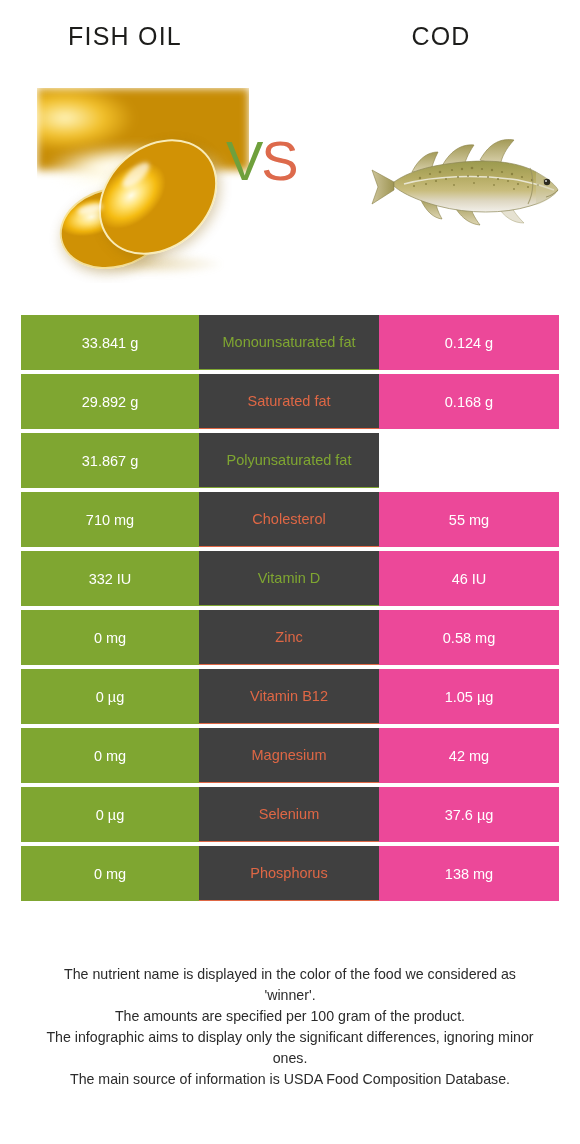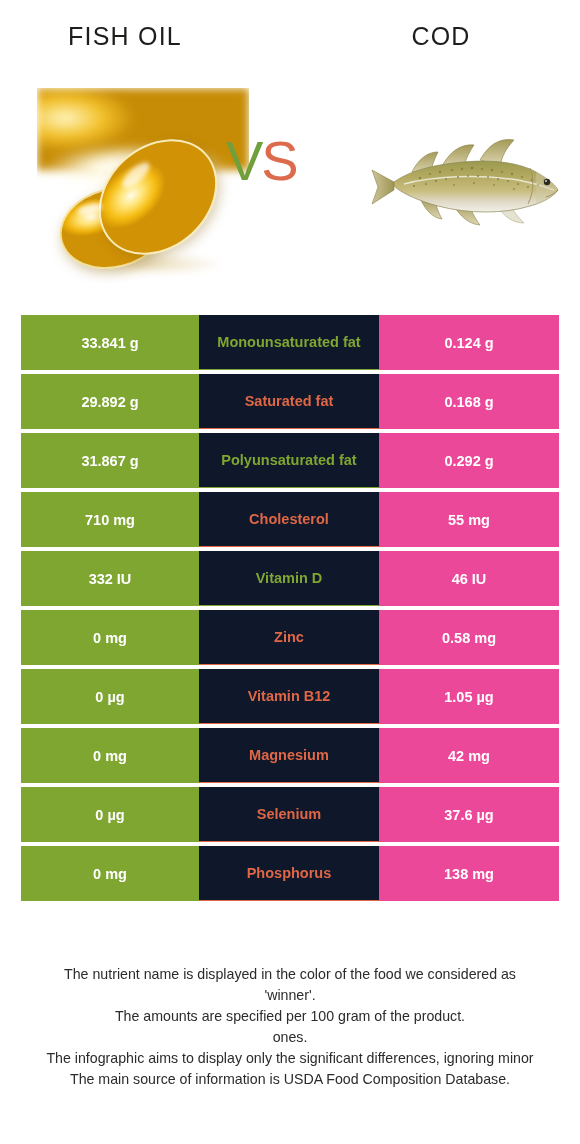--- a/index.html
+++ b/index.html
@@ -136,31 +136,31 @@
   .row {
     display: flex;
     height: 55px;
     margin-bottom: 4px;
   }
   .cell {
     display: flex;
     align-items: center;
     justify-content: center;
     font-size: 14.5px;
-    font-weight: bold;
+    font-weight: normal;
     box-sizing: border-box;
   }
   .cell-left {
     width: 178px;
     background: #7FA631;
     color: #ffffff;
   }
   .cell-mid {
     width: 180px;
-    background: #0f172a;
+    background: #404040;
     font-size: 14.5px;
     text-align: center;
     border-bottom: 1px solid transparent;
   }
   .cell-mid.win-green { color: #7FA631; border-bottom-color: #7FA631; }
   .cell-mid.win-red   { color: #DF6745; border-bottom-color: #DF6745; }
   .cell-right {
     width: 180px;
     background: #ec4899;
     color: #ffffff;
@@ -289,21 +289,20 @@
       <div class="cell cell-right">0.124 g</div>
     </div>
     <div class="row">
       <div class="cell cell-left">29.892 g</div>
       <div class="cell cell-mid win-red">Saturated fat</div>
       <div class="cell cell-right">0.168 g</div>
     </div>
     <div class="row">
       <div class="cell cell-left">31.867 g</div>
       <div class="cell cell-mid win-green">Polyunsaturated fat</div>
-      <div class="cell cell-right">0.292 g</div>
     </div>
     <div class="row">
       <div class="cell cell-left">710 mg</div>
       <div class="cell cell-mid win-red">Cholesterol</div>
       <div class="cell cell-right">55 mg</div>
     </div>
     <div class="row">
       <div class="cell cell-left">332 IU</div>
       <div class="cell cell-mid win-green">Vitamin D</div>
       <div class="cell cell-right">46 IU</div>
@@ -332,16 +331,16 @@
       <div class="cell cell-left">0 mg</div>
       <div class="cell cell-mid win-red">Phosphorus</div>
       <div class="cell cell-right">138 mg</div>
     </div>
   </div>
 
 <div class="footnote">
   <div>The nutrient name is displayed in the color of the food we considered as</div>
   <div>'winner'.</div>
   <div>The amounts are specified per 100 gram of the product.</div>
+  <div>The infographic aims to display only the significant differences, ignoring minor</div>
   <div>ones.</div>
-  <div>The infographic aims to display only the significant differences, ignoring minor</div>
   <div>The main source of information is USDA Food Composition Database.</div>
 </div>
 
 </body></html>

